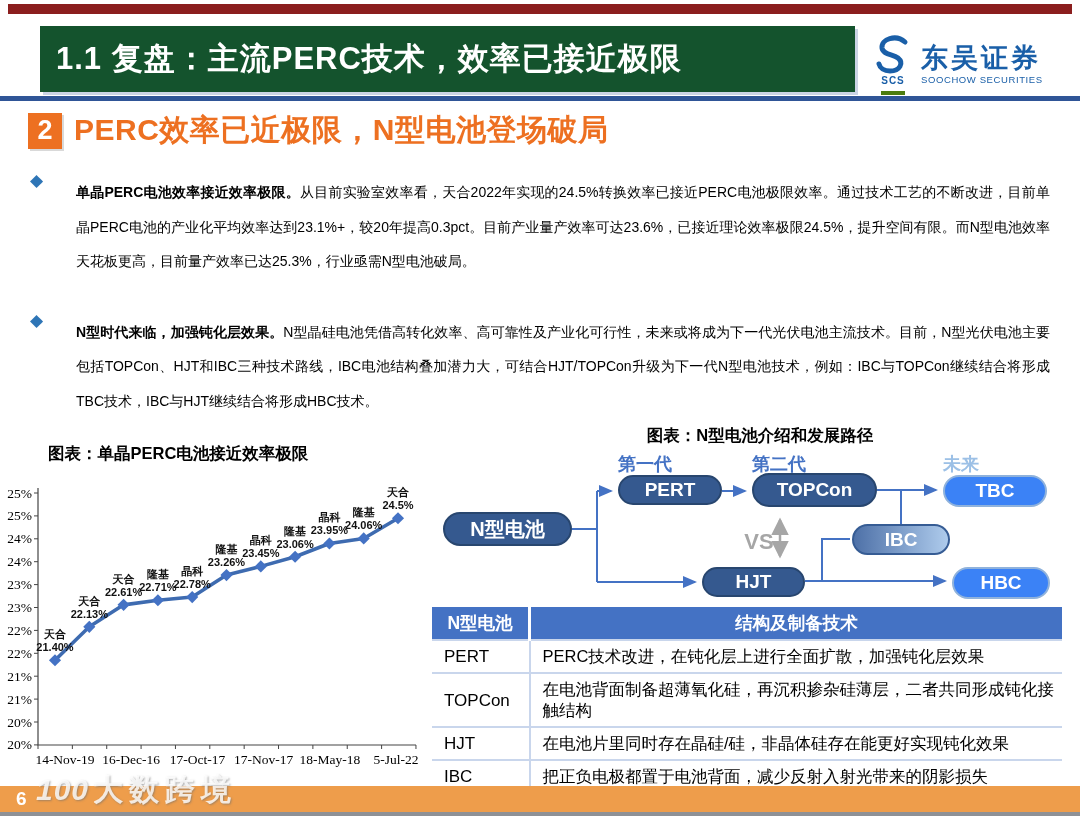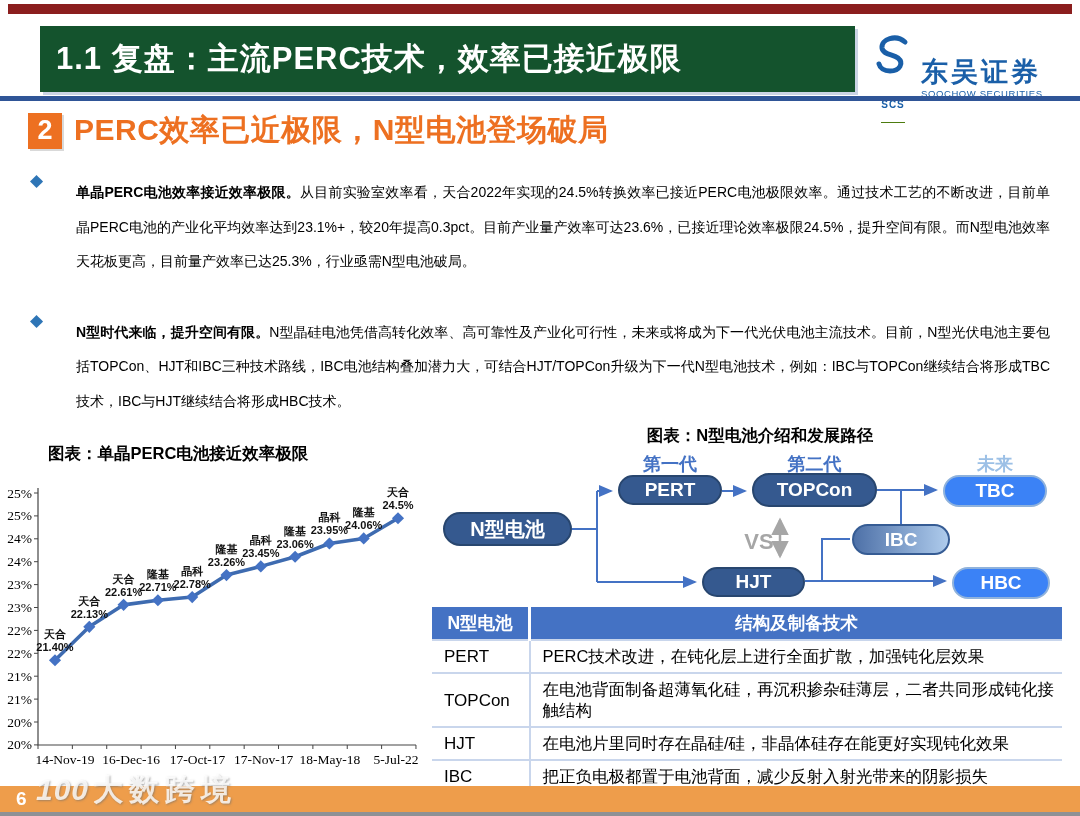--- a/index.html
+++ b/index.html
@@ -5,41 +5,41 @@
   html,body{margin:0;padding:0;background:#fff;}
   .slide{position:relative;width:1080px;height:816px;background:#fff;overflow:hidden;
          font-family:"Liberation Sans","DejaVu Sans",sans-serif;}
   .topbar{position:absolute;left:8px;top:4px;width:1064px;height:10px;background:#8B1E1E;}
   .banner{position:absolute;left:40px;top:26px;width:815px;height:66px;background:#14532d;
           box-shadow:3px 3px 0 rgba(47,85,151,.25);}
   .banner h1{margin:0;padding-left:16px;line-height:66px;font-size:31px;color:#fff;font-weight:bold;letter-spacing:1px;}
   .header-rule{position:absolute;left:0;top:96px;width:1080px;height:5px;background:#2F5597;}
   .logo{position:absolute;left:872px;top:33px;display:flex;align-items:center;gap:7px;}
   .logo-icon-col{display:flex;flex-direction:column;align-items:center;}
-  .logo-scs{font-size:10px;font-weight:bold;color:#1A5FA8;letter-spacing:1px;border-bottom:1px solid #4d7c0f;
-            line-height:11px;padding-bottom:12px;margin-top:24px;}
+  .logo-scs{font-size:10px;font-weight:bold;color:#1A5FA8;letter-spacing:1px;border-bottom:4px solid #4d7c0f;
+            line-height:11px;padding-bottom:5px;}
   .logo-cn{font-size:27px;font-weight:bold;color:#1A5FA8;letter-spacing:3px;line-height:31px;white-space:nowrap;}
   .logo-en{font-size:9.5px;color:#1A5FA8;letter-spacing:.6px;white-space:nowrap;}
   .section-head{position:absolute;left:28px;top:110px;display:flex;align-items:center;}
   .sec-badge{width:34px;height:36px;background:#ED7021;color:#fff;font-size:27px;font-weight:bold;
              display:flex;align-items:center;justify-content:center;box-shadow:2px 2px 0 rgba(0,0,0,.15);}
   .sec-title{margin-left:12px;color:#ED7021;font-size:30px;font-weight:bold;letter-spacing:.5px;}
   .bullets{position:absolute;left:30px;top:163px;width:1032px;}
   .bullet{display:flex;margin-bottom:12px;}
   .diamond{color:#2E75B6;font-size:17px;line-height:35px;width:34px;flex:none;}
   .bullet p{margin:12px;width:992px;font-size:14px;line-height:34.6px;color:#000;text-align:justify;}
   .chart{position:absolute;left:0;top:440px;width:450px;height:350px;}
   .chart-title{position:absolute;left:48px;top:3px;font-size:16.5px;font-weight:bold;color:#000;}
   .chart svg{position:absolute;left:0;top:0;}
   .tick{font:13.5px "Liberation Serif","DejaVu Serif",serif;fill:#000;}
   .dlabel{font-size:11px;font-weight:bold;fill:#111;}
   .diagram{position:absolute;left:440px;top:425px;width:640px;height:182px;}
   .diagram-title{position:absolute;left:0;top:0;width:100%;text-align:center;font-size:16.5px;font-weight:bold;color:#000;}
   .diagram svg{position:absolute;left:0;top:0;}
-  .gen{position:absolute;text-align:center;font-size:18px;font-weight:bold;color:#4472C4;}
+  .gen{position:absolute;text-align:left;font-size:18px;font-weight:bold;color:#4472C4;}
   .gen.future{color:#9CC0E6;}
   .pill{position:absolute;display:flex;align-items:center;justify-content:center;color:#fff;font-weight:bold;
         font-size:19px;border-radius:18px;box-sizing:border-box;}
   .pill-dark{background:#35598F;border:2px solid #28466F;}
   .pill-light{background:#3b82f6;border:2px solid #8FB2DC;}
   .pill-ibc{background:linear-gradient(90deg,#4E71A8,#AECBEC);border:2px solid #365C94;}
   .vs{position:absolute;left:296px;top:104px;width:46px;text-align:center;font-size:22px;font-weight:bold;color:#A6A6A6;}
   .ntable{position:absolute;left:432px;top:607px;width:630px;border-collapse:collapse;}
   .ntable th{background:#4472C4;color:#fff;font-size:17.5px;font-weight:bold;height:32px;padding:0;}
   .ntable th:first-child{width:96px;border-right:3px solid #fff;}
@@ -86,21 +86,21 @@
     <div class="sec-title">PERC效率已近极限，N型电池登场破局</div>
   </div>
 
   <div class="bullets">
     <div class="bullet">
       <span class="diamond">◆</span>
       <p><b>单晶PERC电池效率接近效率极限。</b><span>从目前实验室效率看，天合2022年实现的24.5%转换效率已接近PERC电池极限效率。通过技术工艺的不断改进，目前单晶PERC电池的产业化平均效率达到23.1%+，较20年提高0.3pct。目前产业量产效率可达23.6%，已接近理论效率极限24.5%，提升空间有限。而N型电池效率天花板更高，目前量产效率已达25.3%，行业亟需N型电池破局。</span></p>
     </div>
     <div class="bullet">
       <span class="diamond">◆</span>
-      <p><b>N型时代来临，提升空间有限。</b><span>N型晶硅电池凭借高转化效率、高可靠性及产业化可行性，未来或将成为下一代光伏电池主流技术。目前，N型光伏电池主要包括TOPCon、HJT和IBC三种技术路线，IBC电池结构叠加潜力大，可结合HJT/TOPCon升级为下一代N型电池技术，例如：IBC与TOPCon继续结合将形成TBC技术，IBC与HJT继续结合将形成HBC技术。</span></p>
+      <p><b>N型时代来临，加强钝化层效果。</b><span>N型晶硅电池凭借高转化效率、高可靠性及产业化可行性，未来或将成为下一代光伏电池主流技术。目前，N型光伏电池主要包括TOPCon、HJT和IBC三种技术路线，IBC电池结构叠加潜力大，可结合HJT/TOPCon升级为下一代N型电池技术，例如：IBC与TOPCon继续结合将形成TBC技术，IBC与HJT继续结合将形成HBC技术。</span></p>
     </div>
   </div>
 
   <div class="chart">
     <svg id="chart-svg" width="450" height="350" viewBox="0 0 450 350">
         <path d="M38,48 V305 H416" stroke="#444" stroke-width="1.2" fill="none"></path>
         <line x1="34" y1="53" x2="38" y2="53" stroke="#444" stroke-width="1"></line>
         <text x="32" y="57.5" text-anchor="end" class="tick">25%</text>
         <line x1="34" y1="75.9" x2="38" y2="75.9" stroke="#444" stroke-width="1"></line>
         <text x="32" y="80.4" text-anchor="end" class="tick">25%</text>

